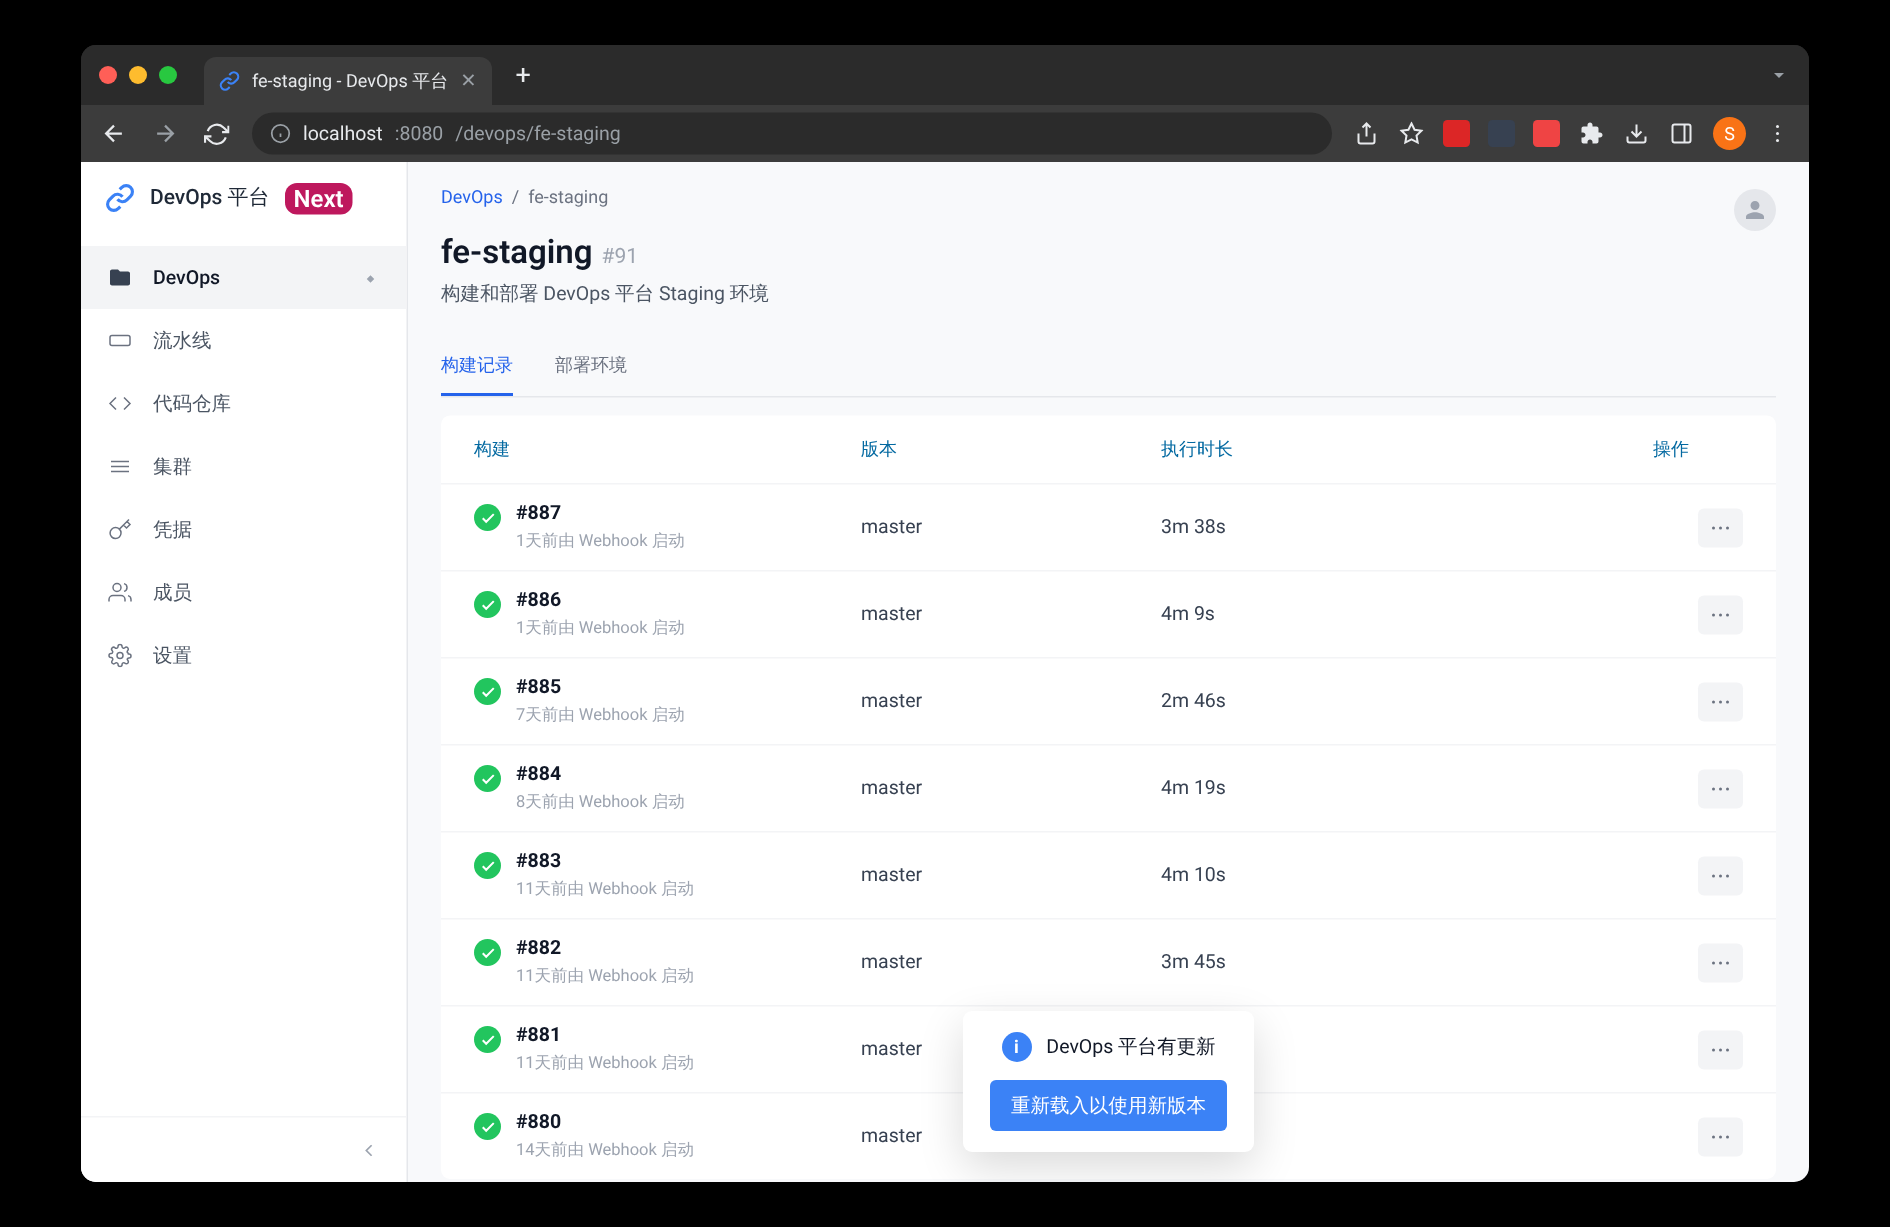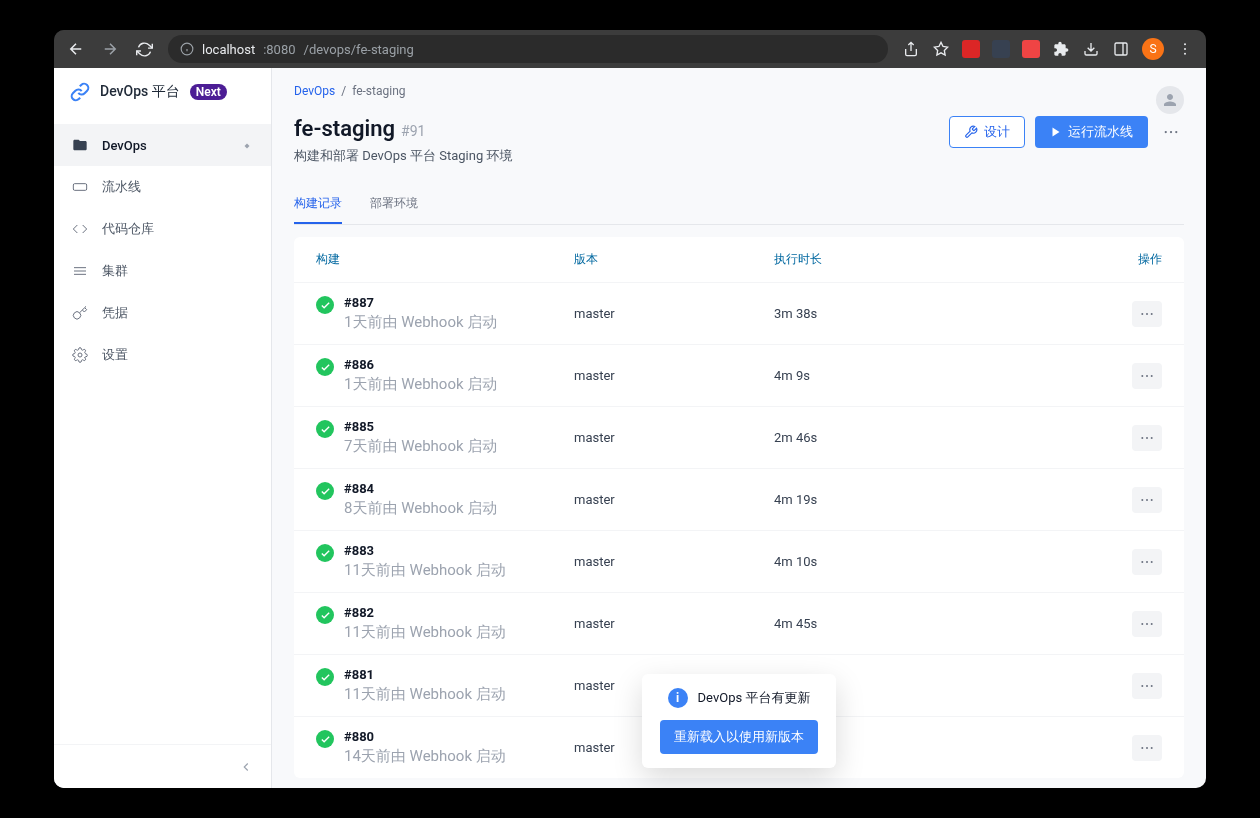--- a/index.html
+++ b/index.html
@@ -34,21 +34,21 @@
 .avatar-s { width: 22px; height: 22px; border-radius: 50%; background: #f97316; color: #fff; font-size: 12px; display: flex; align-items: center; justify-content: center; }
 
 
 .content-area { flex: 1; background: #f8f9fb; display: flex; overflow: hidden; }
 
 
 .sidebar { width: 218px; background: #fff; display: flex; flex-direction: column; border-right: 1px solid #e5e7eb; }
 .sidebar-header { height: 48px; display: flex; align-items: center; padding: 0 16px; gap: 10px; }
 .logo { width: 20px; height: 20px; color: #3b82f6; }
 .app-name { font-size: 14px; font-weight: 500; color: #1f2937; }
-.badge-next { background: #4c1d95; color: #fff; font-size: 12px; padding: 1px 6px; border-radius: 8px; font-weight: 600; }
+.badge-next { background: #be185d; color: #fff; font-size: 16px; padding: 1px 6px; border-radius: 8px; font-weight: 600; }
 .sidebar-nav { flex: 1; padding-top: 8px; }
 .nav-item { height: 42px; display: flex; align-items: center; padding: 0 18px; gap: 14px; color: #4b5563; font-size: 13px; cursor: pointer; position: relative; }
 .nav-item.active { background: #f3f4f6; color: #111827; font-weight: 500; }
 .nav-item-icon { width: 16px; height: 16px; color: #6b7280; display: flex; align-items: center; justify-content: center; }
 .nav-item.active .nav-item-icon { color: #374151; }
 .nav-item .expand { margin-left: auto; color: #9ca3af; font-size: 11px; }
 .sidebar-footer { height: 44px; display: flex; align-items: center; justify-content: flex-end; padding: 0 18px; border-top: 1px solid #f3f4f6; }
 .collapse-btn { color: #9ca3af; }
 
 
@@ -71,46 +71,69 @@
 .tabs { display: flex; gap: 28px; border-bottom: 1px solid #e5e7eb; margin-bottom: 0; }
 .tab-item { padding: 10px 0; font-size: 12px; color: #6b7280; cursor: pointer; border-bottom: 2px solid transparent; }
 .tab-item.active { color: #2563eb; border-bottom-color: #2563eb; }
 
 
 .table-wrap { background: #fff; border-radius: 6px; margin-top: 12px; }
 .table-header { display: flex; padding: 14px 22px; font-size: 12px; color: #0369a1; }
 .col-build { width: 258px; }
 .col-version { width: 200px; }
 .col-duration { flex: 1; }
-.col-actions { width: 60px; text-align: right; }
+.col-actions { width: 60px; text-align: left; }
 .table-row { display: flex; align-items: center; padding: 12px 22px; border-top: 1px solid #f3f4f6; }
 .build-cell { width: 258px; display: flex; align-items: flex-start; gap: 10px; }
 .status-check { width: 18px; height: 18px; border-radius: 50%; background: #22c55e; display: flex; align-items: center; justify-content: center; color: #fff; flex-shrink: 0; margin-top: 1px; }
 .build-info { display: flex; flex-direction: column; gap: 3px; }
 .build-num { font-size: 13px; font-weight: 700; color: #111827; }
-.build-meta { font-size: 15px; color: #9ca3af; }
+.build-meta { font-size: 11px; color: #9ca3af; }
 .version-cell { width: 200px; font-size: 13px; color: #374151; }
 .duration-cell { flex: 1; font-size: 13px; color: #374151; }
 .actions-cell { width: 60px; display: flex; justify-content: flex-end; }
 .row-actions { width: 30px; height: 26px; border-radius: 4px; background: #f3f4f6; display: flex; align-items: center; justify-content: center; color: #6b7280; cursor: pointer; }
 
 
 .toast { position: absolute; bottom: 20px; left: 50%; transform: translateX(-50%); background: #fff; border-radius: 6px; box-shadow: 0 10px 30px rgba(0,0,0,0.15); padding: 14px 18px; display: flex; flex-direction: column; align-items: center; gap: 12px; min-width: 190px; }
 .toast-row { display: flex; align-items: center; gap: 10px; }
 .toast-info { width: 20px; height: 20px; border-radius: 50%; background: #3b82f6; color: #fff; display: flex; align-items: center; justify-content: center; font-size: 12px; font-weight: bold; }
 .toast-msg { font-size: 13px; color: #111827; }
 .toast-btn { background: #3b82f6; color: #fff; border: none; border-radius: 4px; padding: 8px 14px; font-size: 13px; cursor: pointer; }
 
 svg { display: block; }
 </style>
 </head>
 <body>
 
 <div class="browser-window">
 
+  <div class="titlebar">
+    <div class="traffic-lights">
+      <div class="tl red"></div>
+      <div class="tl yellow"></div>
+      <div class="tl green"></div>
+    </div>
+    <div class="tab">
+      <span class="tab-icon">
+        <svg viewBox="0 0 24 24" width="14" height="14" fill="none" stroke="currentColor" stroke-width="2.5">
+            <path d="M10 13a5 5 0 0 0 7.54.54l3-3a5 5 0 0 0-7.07-7.07l-1.72 1.71"></path>
+            <path d="M14 11a5 5 0 0 0-7.54-.54l-3 3a5 5 0 0 0 7.07 7.07l1.71-1.71"></path>
+          </svg>
+      </span>
+      <span>fe-staging - DevOps 平台</span>
+      <span class="tab-close">✕</span>
+    </div>
+    <span class="new-tab">+</span>
+    <span class="chevron-down">
+      <svg viewBox="0 0 24 24" width="16" height="16" fill="currentColor">
+          <path d="M7 10l5 5 5-5z"></path>
+        </svg>
+    </span>
+  </div>
 
   <div class="addressbar">
     <span class="nav-btn active">
       <svg viewBox="0 0 24 24" width="18" height="18" fill="none" stroke="currentColor" stroke-width="2">
           <path d="M19 12H5M12 19l-7-7 7-7"></path>
         </svg>
     </span>
     <span class="nav-btn">
       <svg viewBox="0 0 24 24" width="18" height="18" fill="none" stroke="currentColor" stroke-width="2">
           <path d="M5 12h14M12 5l7 7-7 7"></path>
@@ -234,20 +257,30 @@
           <span class="nav-item-icon">
               <svg viewBox="0 0 24 24" width="16" height="16" fill="none" stroke="currentColor" stroke-width="1.5">
                 <path d="M21 2l-2 2m-7.61 7.61a5.5 5.5 0 1 1-7.778 7.778 5.5 5.5 0 0 1 7.777-7.777zm0 0L15.5 7.5m0 0l3 3L22 7l-3-3m-3.5 3.5L19 4"></path>
               </svg>
             </span>
           <span>凭据</span>
         </div>
         <div class="nav-item">
           <span class="nav-item-icon">
               <svg viewBox="0 0 24 24" width="16" height="16" fill="none" stroke="currentColor" stroke-width="1.5">
+                <path d="M17 21v-2a4 4 0 0 0-4-4H5a4 4 0 0 0-4 4v2"></path>
+                <circle cx="9" cy="7" r="4"></circle>
+                <path d="M23 21v-2a4 4 0 0 0-3-3.87M16 3.13a4 4 0 0 1 0 7.75"></path>
+              </svg>
+            </span>
+          <span>成员</span>
+        </div>
+        <div class="nav-item">
+          <span class="nav-item-icon">
+              <svg viewBox="0 0 24 24" width="16" height="16" fill="none" stroke="currentColor" stroke-width="1.5">
                 <circle cx="12" cy="12" r="3"></circle>
                 <path d="M19.4 15a1.65 1.65 0 0 0 .33 1.82l.06.06a2 2 0 1 1-2.83 2.83l-.06-.06a1.65 1.65 0 0 0-1.82-.33 1.65 1.65 0 0 0-1 1.51V21a2 2 0 1 1-4 0v-.09A1.65 1.65 0 0 0 9 19.4a1.65 1.65 0 0 0-1.82.33l-.06.06a2 2 0 1 1-2.83-2.83l.06-.06a1.65 1.65 0 0 0 .33-1.82 1.65 1.65 0 0 0-1.51-1H3a2 2 0 1 1 0-4h.09A1.65 1.65 0 0 0 4.6 9a1.65 1.65 0 0 0-.33-1.82l-.06-.06a2 2 0 1 1 2.83-2.83l.06.06a1.65 1.65 0 0 0 1.82.33H9a1.65 1.65 0 0 0 1-1.51V3a2 2 0 1 1 4 0v.09a1.65 1.65 0 0 0 1 1.51 1.65 1.65 0 0 0 1.82-.33l.06-.06a2 2 0 1 1 2.83 2.83l-.06.06a1.65 1.65 0 0 0-.33 1.82V9c.63.26 1.03.87 1.03 1.51H21a2 2 0 1 1 0 4h-.09a1.65 1.65 0 0 0-1.51 1z"></path>
               </svg>
             </span>
           <span>设置</span>
         </div>
       </div>
       <div class="sidebar-footer">
         <span class="collapse-btn">
           <svg viewBox="0 0 24 24" width="14" height="14" fill="none" stroke="currentColor" stroke-width="2">
@@ -271,41 +304,20 @@
       </div>
 
       <div class="page-header">
         <div>
           <div class="page-title-row">
             <span class="page-title">fe-staging</span>
             <span class="title-tag">#91</span>
           </div>
           <div class="page-desc">构建和部署 DevOps 平台 Staging 环境</div>
         </div>
-        <div class="page-actions">
-          <button class="btn btn-outline">
-            <svg viewBox="0 0 24 24" width="14" height="14" fill="none" stroke="currentColor" stroke-width="2">
-                <path d="M14.7 6.3a1 1 0 0 0 0 1.4l1.6 1.6a1 1 0 0 0 1.4 0l3.77-3.77a6 6 0 0 1-7.94 7.94l-6.91 6.91a2.12 2.12 0 0 1-3-3l6.91-6.91a6 6 0 0 1 7.94-7.94l-3.76 3.76z"></path>
-              </svg>
-            <span>设计</span>
-          </button>
-          <button class="btn btn-primary">
-            <svg viewBox="0 0 24 24" width="12" height="12" fill="currentColor">
-                <polygon points="5 3 19 12 5 21 5 3"></polygon>
-              </svg>
-            <span>运行流水线</span>
-          </button>
-          <span class="menu-dots">
-            <svg viewBox="0 0 24 24" width="18" height="18" fill="currentColor">
-                <circle cx="5" cy="12" r="1.5"></circle>
-                <circle cx="12" cy="12" r="1.5"></circle>
-                <circle cx="19" cy="12" r="1.5"></circle>
-              </svg>
-          </span>
-        </div>
       </div>
 
       <div class="tabs">
         <div class="tab-item active">构建记录</div>
         <div class="tab-item">部署环境</div>
       </div>
 
       <div class="table-wrap">
         <div class="table-header">
           <div class="col-build">构建</div>
@@ -440,21 +452,21 @@
         <svg viewBox="0 0 24 24" width="11" height="11" fill="none" stroke="currentColor" stroke-width="3">
                     <polyline points="20 6 9 17 4 12"></polyline>
                   </svg>
       </span>
       <div class="build-info">
         <span class="build-num">#882</span>
         <span class="build-meta">11天前由 Webhook 启动</span>
       </div>
     </div>
     <div class="version-cell">master</div>
-    <div class="duration-cell">4m 45s</div>
+    <div class="duration-cell">3m 45s</div>
     <div class="actions-cell">
       <span class="row-actions">
         <svg viewBox="0 0 24 24" width="16" height="16" fill="currentColor">
                     <circle cx="5" cy="12" r="1.5"></circle>
                     <circle cx="12" cy="12" r="1.5"></circle>
                     <circle cx="19" cy="12" r="1.5"></circle>
                   </svg>
       </span>
     </div>
             </div>

